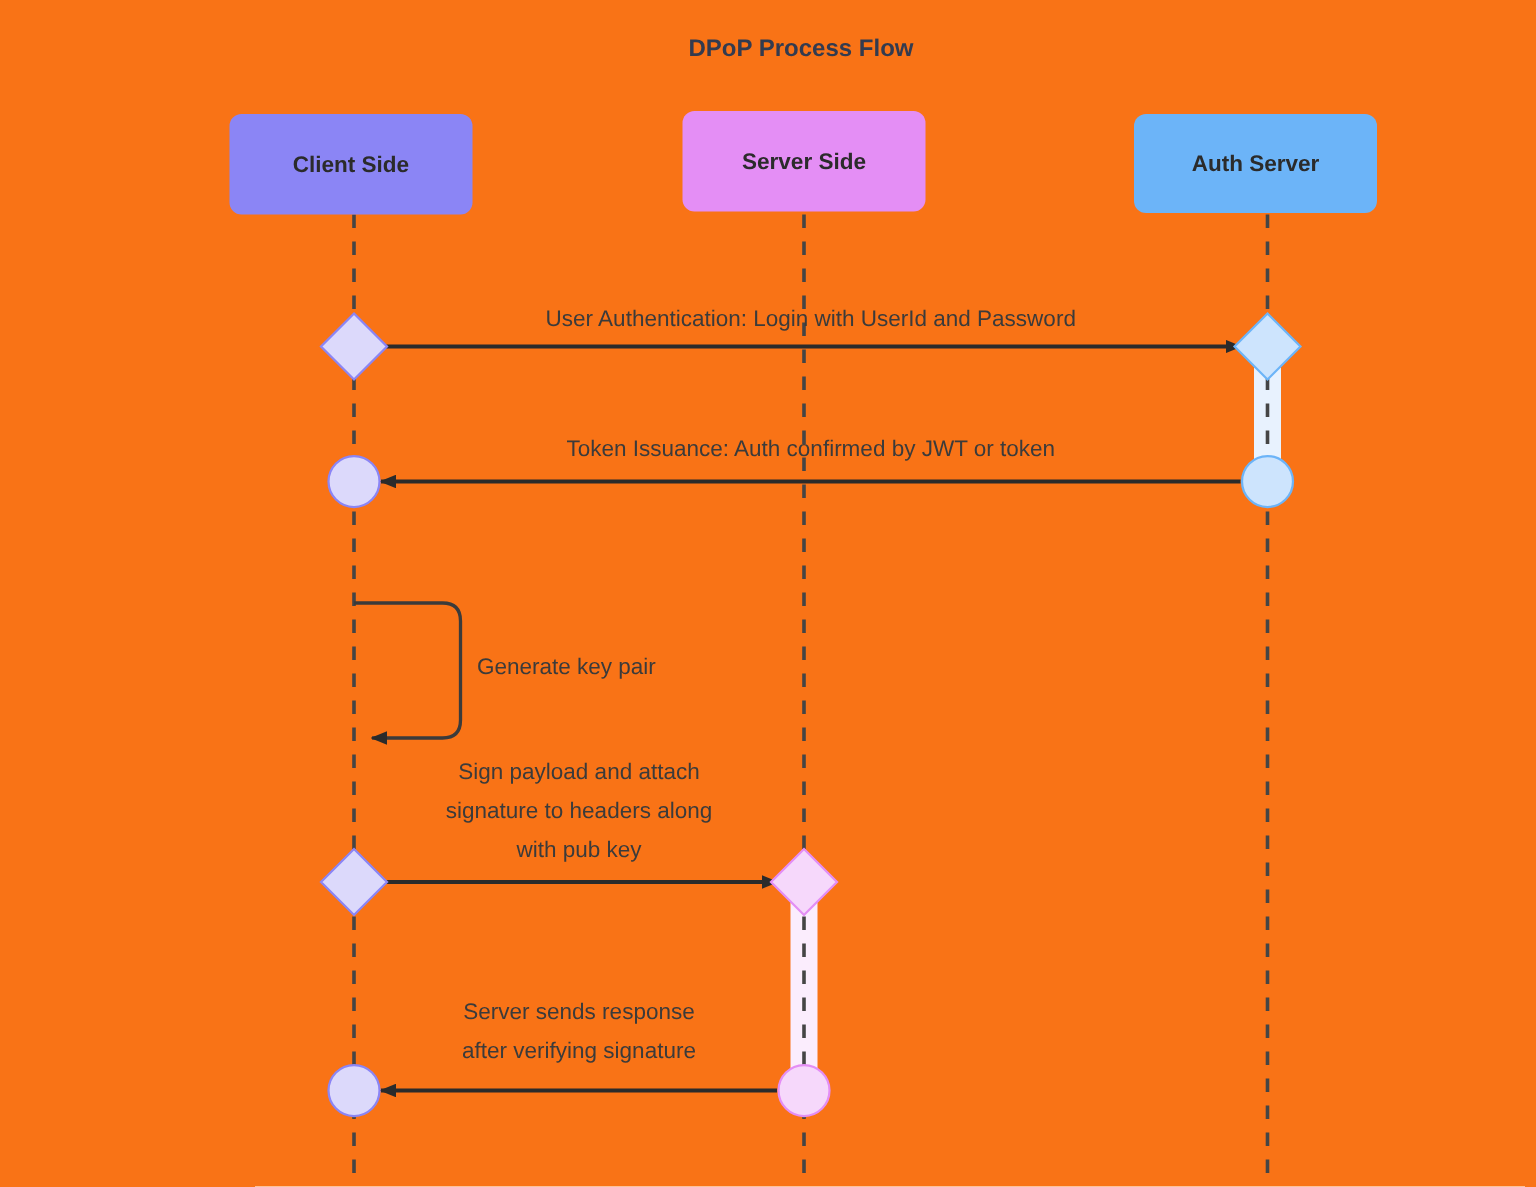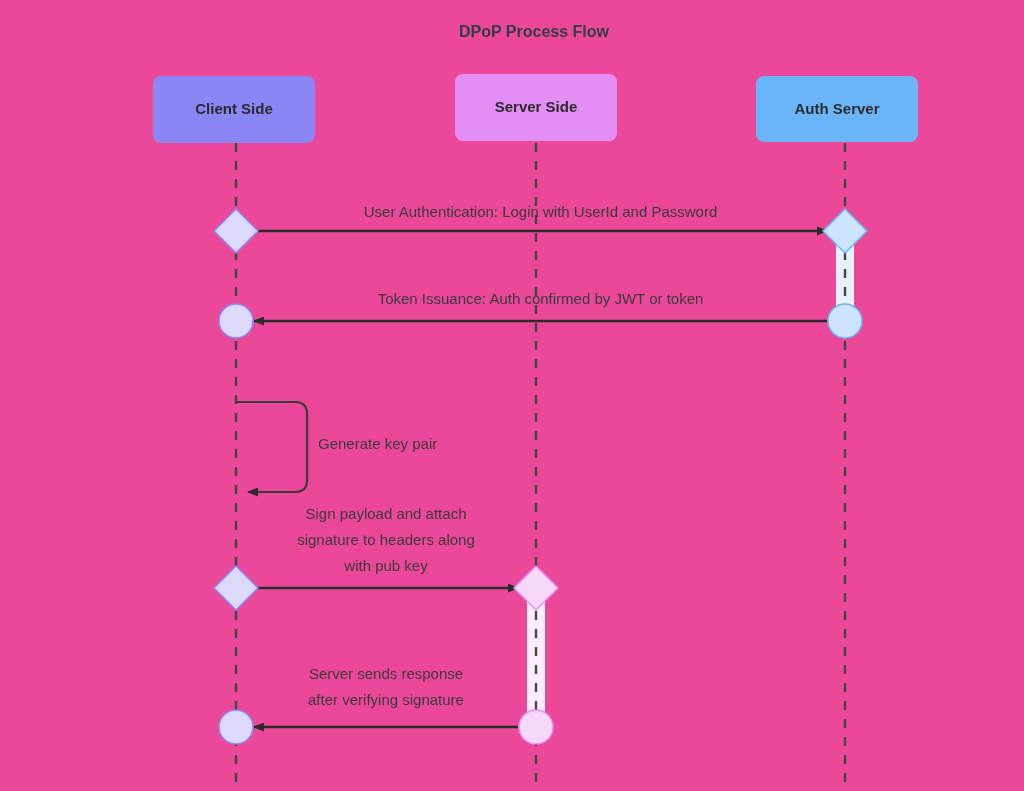--- a/index.html
+++ b/index.html
@@ -11,21 +11,21 @@
   body {
     font-family: "Liberation Sans", sans-serif;
     width: 1024px;
     height: 791px;
     overflow: hidden;
   }
   #diagram-root {
     position: relative;
     width: 1024px;
     height: 791px;
-    background: #ec4899;
+    background: #f97316;
   }
   svg.seq-canvas {
     position: absolute;
     top: 0;
     left: 0;
     width: 1024px;
     height: 791px;
     display: block;
   }
   text {

